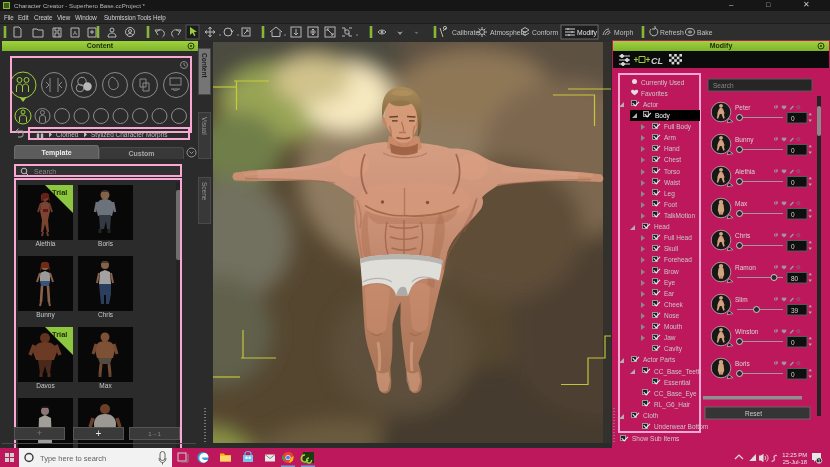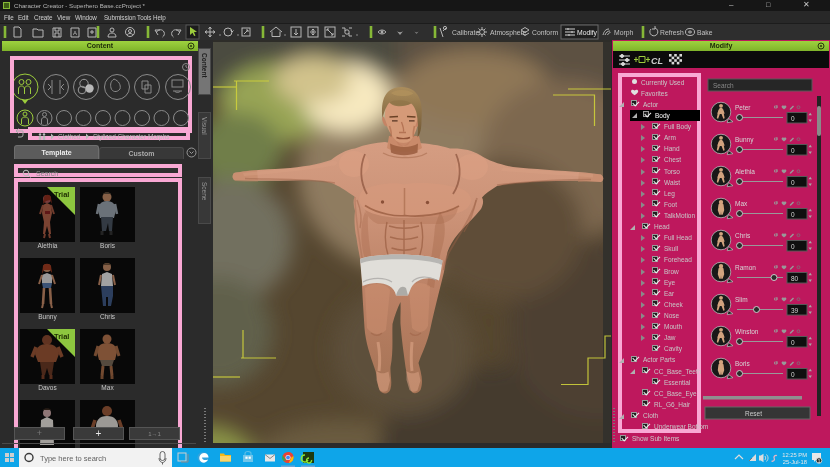--- a/index.html
+++ b/index.html
@@ -11,40 +11,40 @@
 #titlebar .appico{position:absolute;left:3px;top:2px;width:7px;height:7px;background:#3f5d16;border:1px solid #86b837;}
 .wbtn{position:absolute;top:0px;color:#c8c8c8;font-size:8px;}
 
 #menubar{position:absolute;left:0;top:11px;width:830px;height:13px;background:#282828;color:#cfcfcf;font-size:6.3px;letter-spacing:-0.1px;border-bottom:1px solid #1c1c1c;}
 #menubar span{position:absolute;top:3px;}
 
 #toolbar{position:absolute;left:0;top:24px;width:830px;height:16px;background:#2e2e2e;}
 
 #leftpanel{position:absolute;left:0;top:40px;width:198px;height:408px;background:#2b2b2b;}
 .greenhdr{position:absolute;height:10px;background:linear-gradient(#9ed23f,#7fb42a);color:#1d2b07;font-size:7px;font-weight:bold;text-align:center;line-height:10px;}
-.panelbox{position:absolute;border:4px solid #f9a8d4;}
+.panelbox{position:absolute;border:2px solid #f9a8d4;}
 .thumb{position:absolute;width:55px;height:55px;background:#0c0c0c;}
 .tname{position:absolute;width:55px;text-align:center;font-size:6.5px;color:#c8c8c8;}
 #tree{position:absolute;left:0;top:0;width:89px;font-size:6.5px;color:#c8c8c8;}
 .tr{position:absolute;height:11px;white-space:nowrap;width:89px;}
 .ck{position:absolute;width:6px;height:6px;background:#1e1e1e;border:1px solid #9a9a9a;top:1px;}
 .ck::after{content:"";position:absolute;left:0.8px;top:-0.5px;width:4.5px;height:3.2px;border-left:1.3px solid #f0f0f0;border-bottom:1.3px solid #f0f0f0;transform:rotate(-45deg);}
 .tx{position:absolute;top:1.5px;}
 .te{position:absolute;width:0;height:0;border-bottom:5px solid #b0b0b0;border-left:5px solid transparent;top:3px;}
 .tc{position:absolute;width:0;height:0;border-left:4.5px solid #8a8a8a;border-top:3px solid transparent;border-bottom:3px solid transparent;top:2.5px;}
 
 .vtab{position:absolute;left:198px;width:13px;color:#999;background:#383838;border:1px solid #4a4a4a;}
 .vtab span{display:block;writing-mode:vertical-rl;font-size:6.5px;margin:4px auto 0;}
 
 #viewport{position:absolute;left:213px;top:40px;width:398px;height:403px;background:#4a4436;overflow:hidden;}
 
 #rightpanel{position:absolute;left:612px;top:40px;width:218px;height:408px;background:#be185d;}
 
 .grip{position:absolute;width:2px;background-image:repeating-linear-gradient(#7a7a7a 0 1px,transparent 1px 3px);}
-#taskbar{position:absolute;left:0;top:448px;width:830px;height:19px;background:#0ea5e9;}
+#taskbar{position:absolute;left:0;top:448px;width:830px;height:19px;background:#be185d;}
 </style>
 </head>
 <body>
 <div id="app">
   <div id="titlebar">
     <div class="appico"></div>
     <span class="ttxt">Character Creator - Superhero Base.ccProject *</span>
     <span class="wbtn" style="left:729px;">–</span>
     <span class="wbtn" style="left:766px;font-size:7px;top:1px;">□</span>
     <span class="wbtn" style="left:803px;">✕</span>

